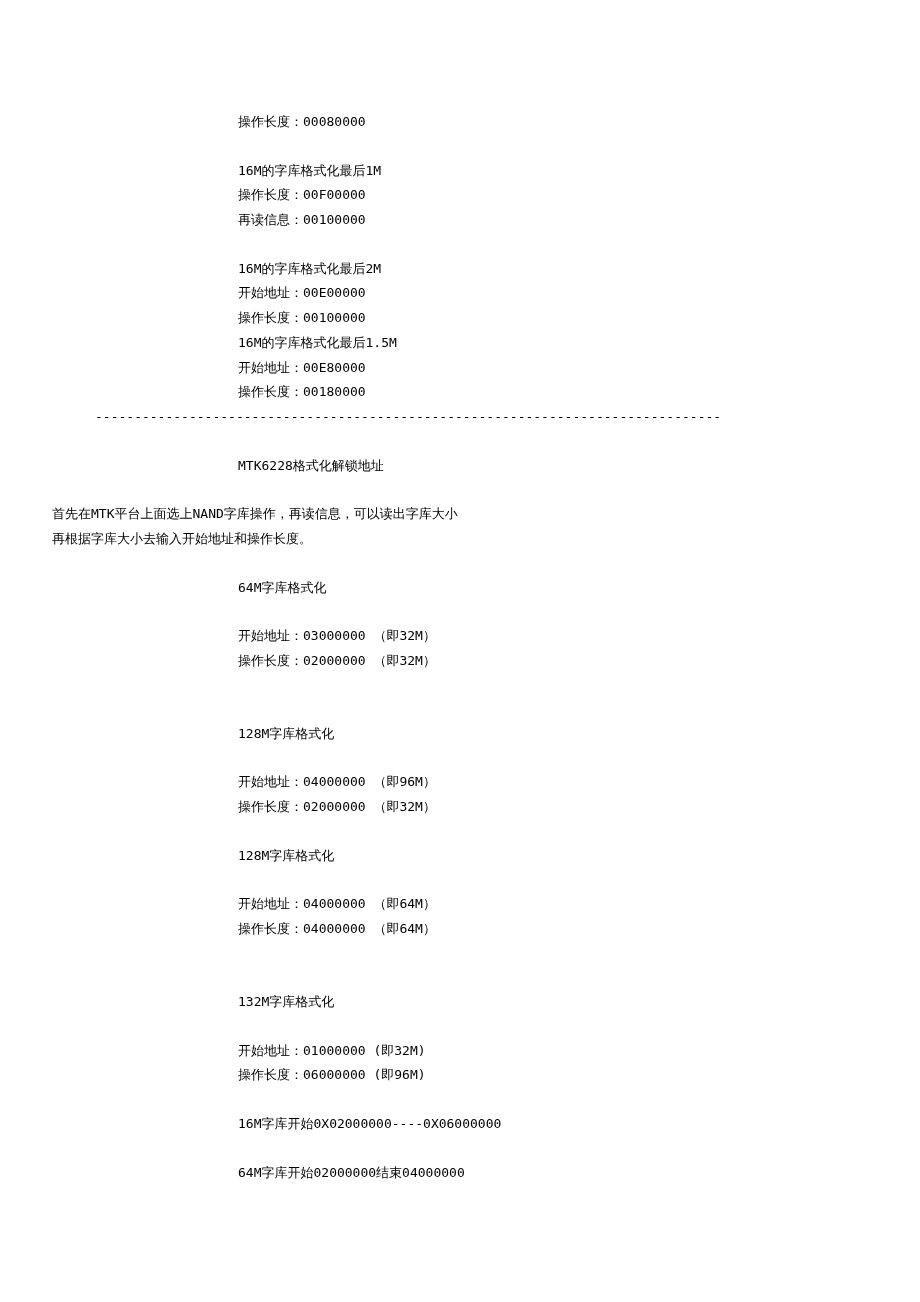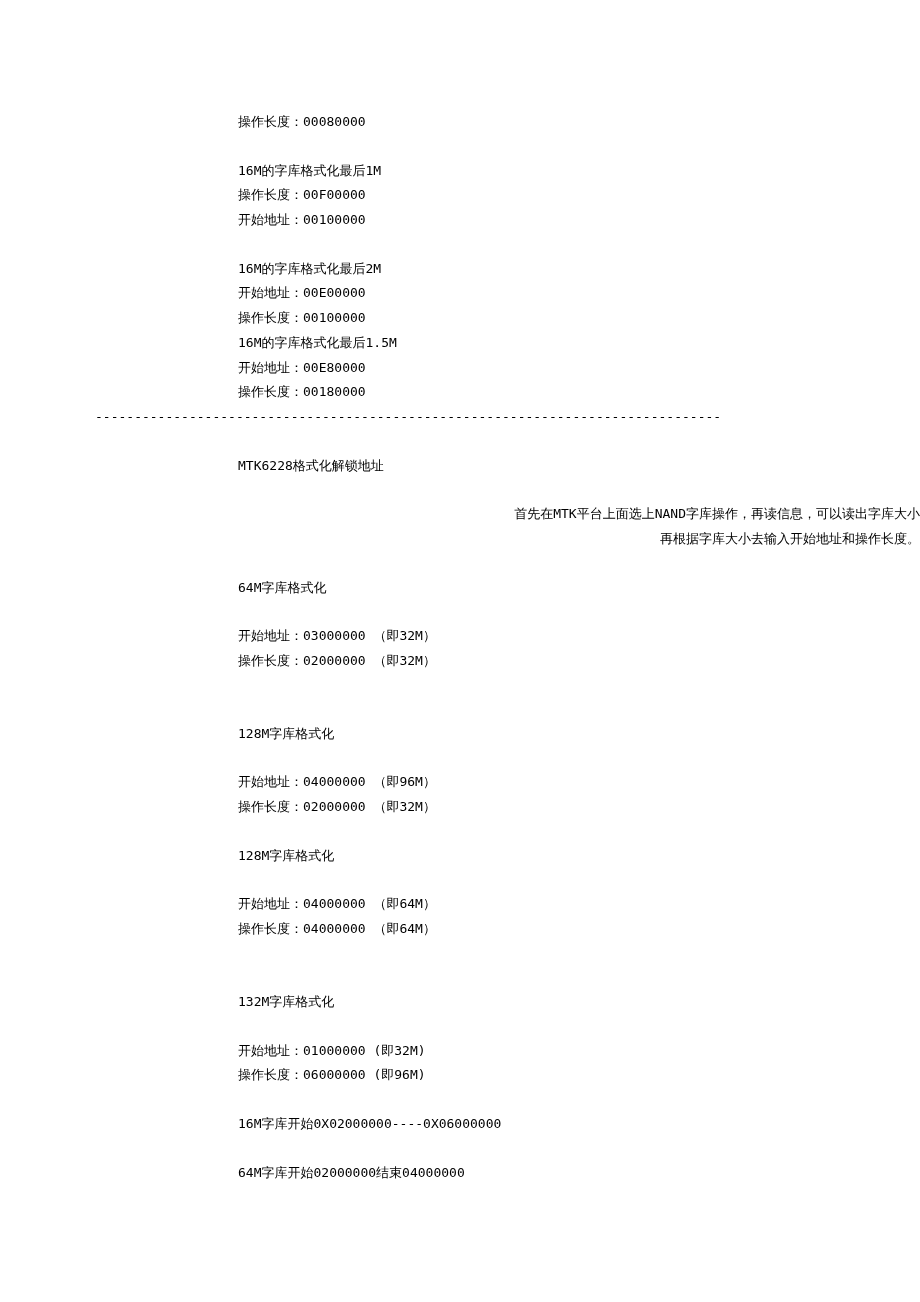--- a/index.html
+++ b/index.html
@@ -6,38 +6,38 @@
     body {
       width: 920px;
       background: #fff;
       font-family: "SimSun", "宋体", monospace;
       font-size: 13px;
       color: #000;
       line-height: 1.9;
       padding: 110px 0 80px 0;
     }
     .indent-2 { padding-left: 238px; }
-    .indent-1 { padding-left: 52px; text-align: right; }
+    .indent-1 { padding-left: 52px; }
     .sep {
       padding-left: 95px;
       font-family: monospace;
       letter-spacing: 0;
       white-space: pre;
       overflow: hidden;
     }
     .gap { height: 24px; }
   </style>
 </head>
 <body>
 
 <div class="indent-2">操作长度：00080000</div>
 <div class="gap"></div>
 <div class="indent-2">16M的字库格式化最后1M</div>
 <div class="indent-2">操作长度：00F00000</div>
-<div class="indent-2">开始地址：00100000</div>
+<div class="indent-2">再读信息：00100000</div>
 <div class="gap"></div>
 <div class="indent-2">16M的字库格式化最后2M</div>
 <div class="indent-2">开始地址：00E00000</div>
 <div class="indent-2">操作长度：00100000</div>
 <div class="indent-2">16M的字库格式化最后1.5M</div>
 <div class="indent-2">开始地址：00E80000</div>
 <div class="indent-2">操作长度：00180000</div>
 
 <div class="sep">--------------------------------------------------------------------------------</div>
 

